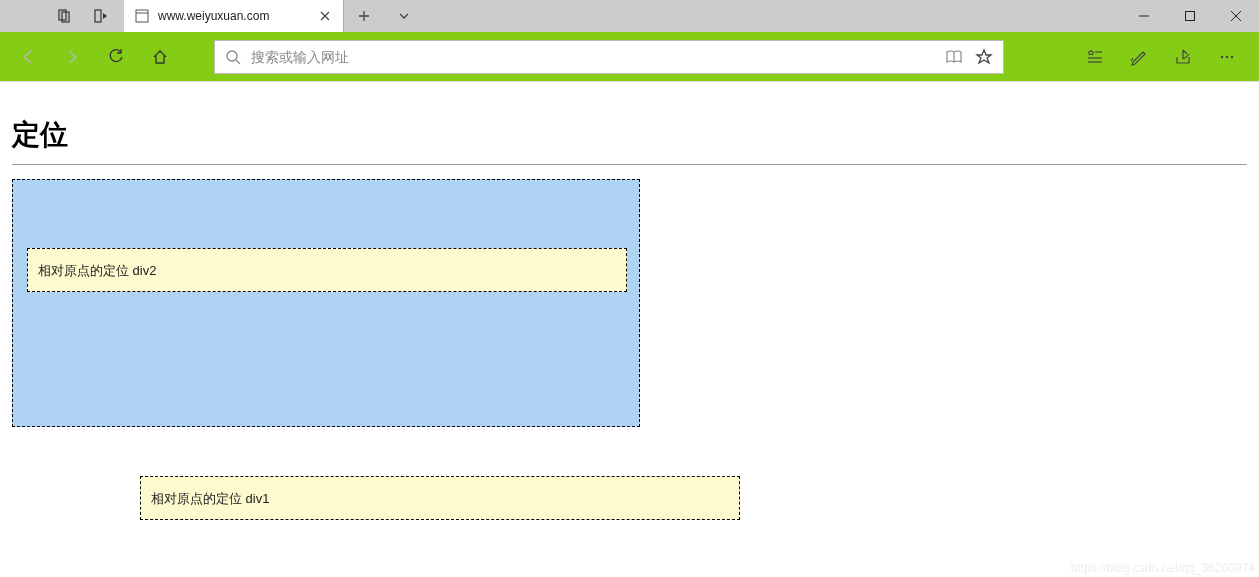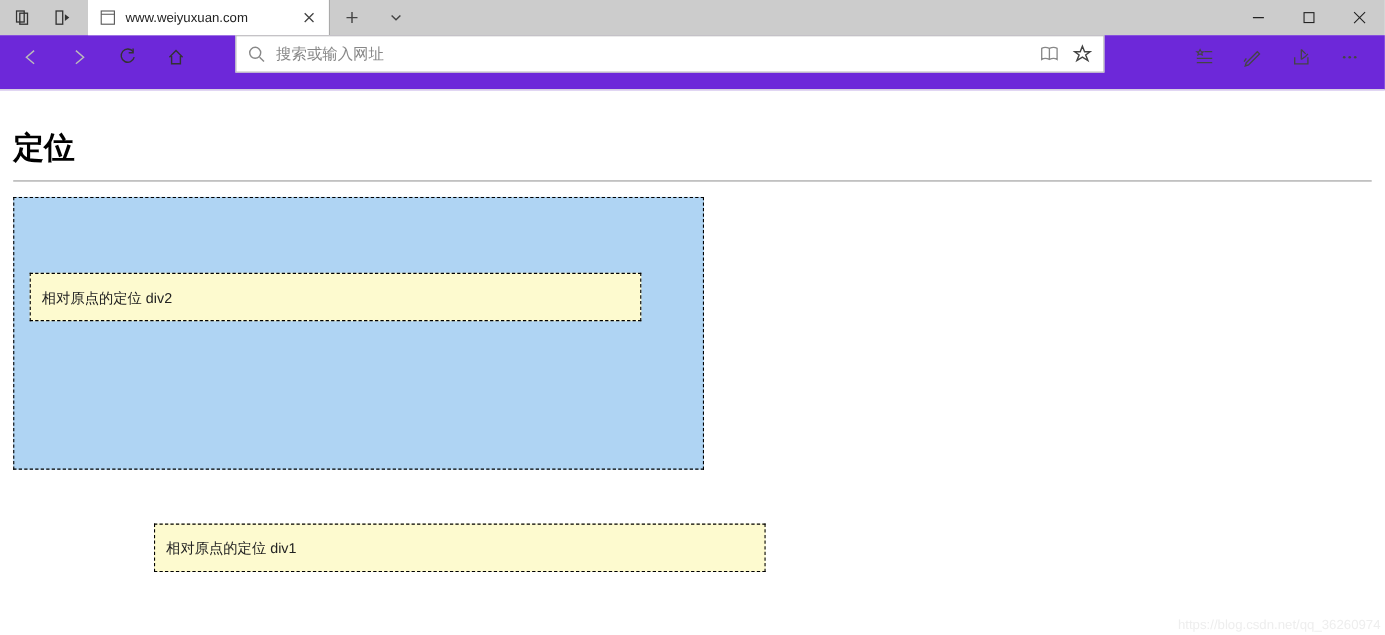--- a/index.html
+++ b/index.html
@@ -15,20 +15,21 @@
       height: 577px;
       overflow: hidden;
       position: relative;
     }
     
     .titlebar {
       height: 32px;
       background: #ccc;
       display: flex;
       align-items: flex-start;
+      padding-left: 44px;
     }
     .sys-icons {
       display: flex;
       align-items: center;
       padding: 0 4px;
     }
     .sys-icon {
       width: 36px;
       height: 32px;
       display: flex;
@@ -90,24 +91,24 @@
       height: 32px;
       display: flex;
       align-items: center;
       justify-content: center;
       color: #222;
       cursor: pointer;
     }
     
     .toolbar {
       height: 50px;
-      background: #6d28d9;
+      background: #84cc16;
       border-bottom: 1px solid #e1e1e1;
       display: flex;
-      align-items: flex-start;
+      align-items: center;
       padding: 0 8px;
       gap: 4px;
     }
     .nav-btn {
       width: 40px;
       height: 40px;
       display: flex;
       align-items: center;
       justify-content: center;
       color: #555;
@@ -188,21 +189,21 @@
       margin-bottom: 14px;
     }
     .blue-box {
       width: 628px;
       height: 248px;
       background: #afd4f3;
       border: 1px dashed #000;
       position: relative;
     }
     .yellow-box {
-      width: 556px;
+      width: 600px;
       height: 44px;
       background: #fdfacf;
       border: 1px dashed #000;
       padding: 13px 10px;
       font-size: 13px;
       color: #222;
       position: absolute;
     }
     .yellow-inner {
       top: 68px;

